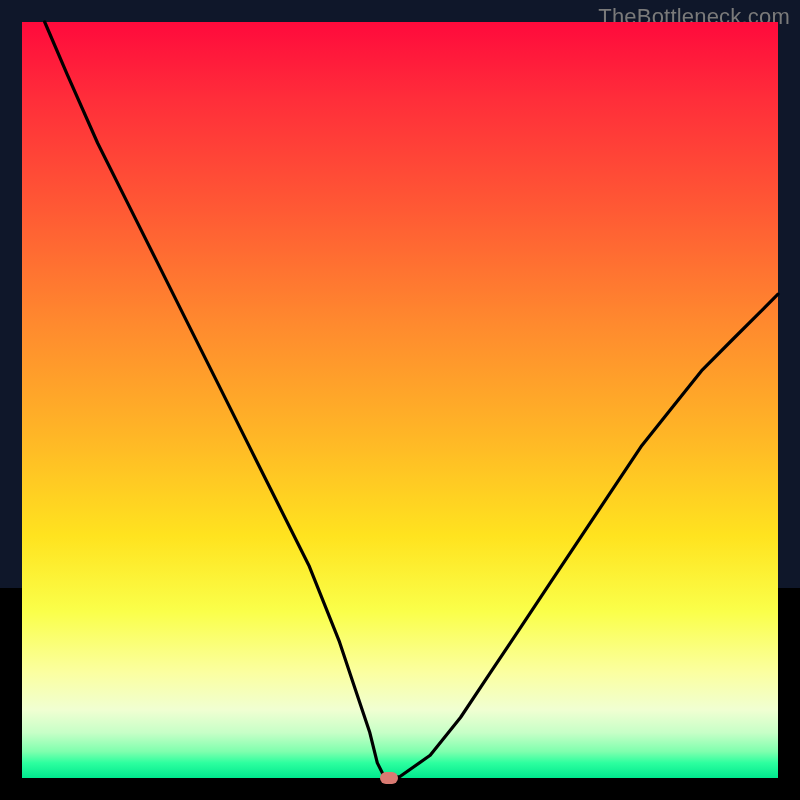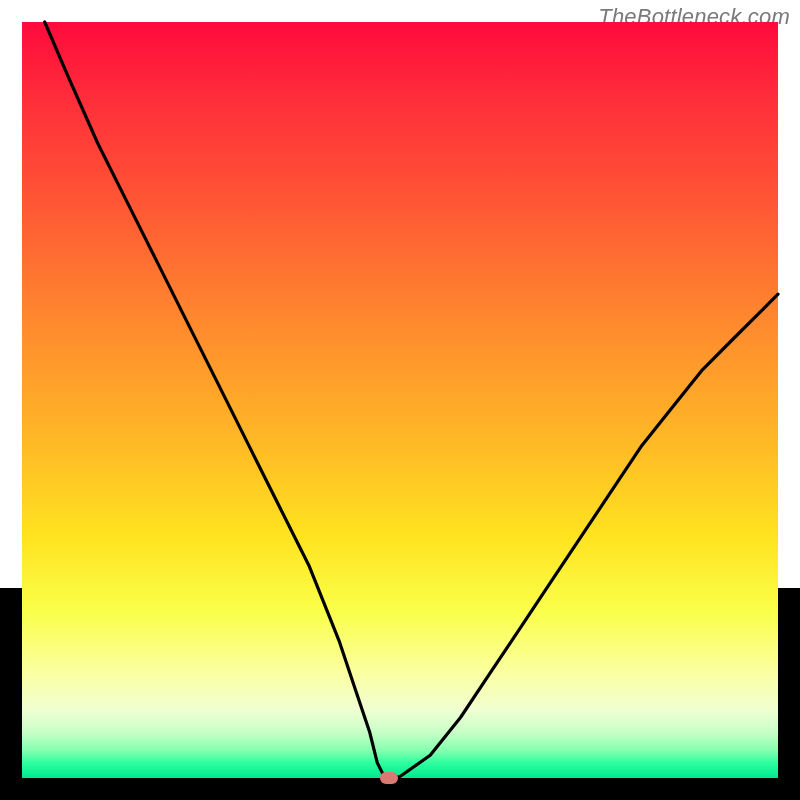--- a/index.html
+++ b/index.html
@@ -7,22 +7,21 @@
     padding: 0;
     width: 800px;
     height: 800px;
     background: #000;
     overflow: hidden;
   }
   .frame {
     position: relative;
     width: 800px;
     height: 588px;
-    background: #ffffff;
-    font-style: italic;
+    background: #0f172a;
   }
   .watermark {
     position: absolute;
     top: 4px;
     right: 10px;
     color: #7a7a7a;
     font-family: Arial, Helvetica, sans-serif;
     font-size: 22px;
     letter-spacing: 0.2px;
   }

